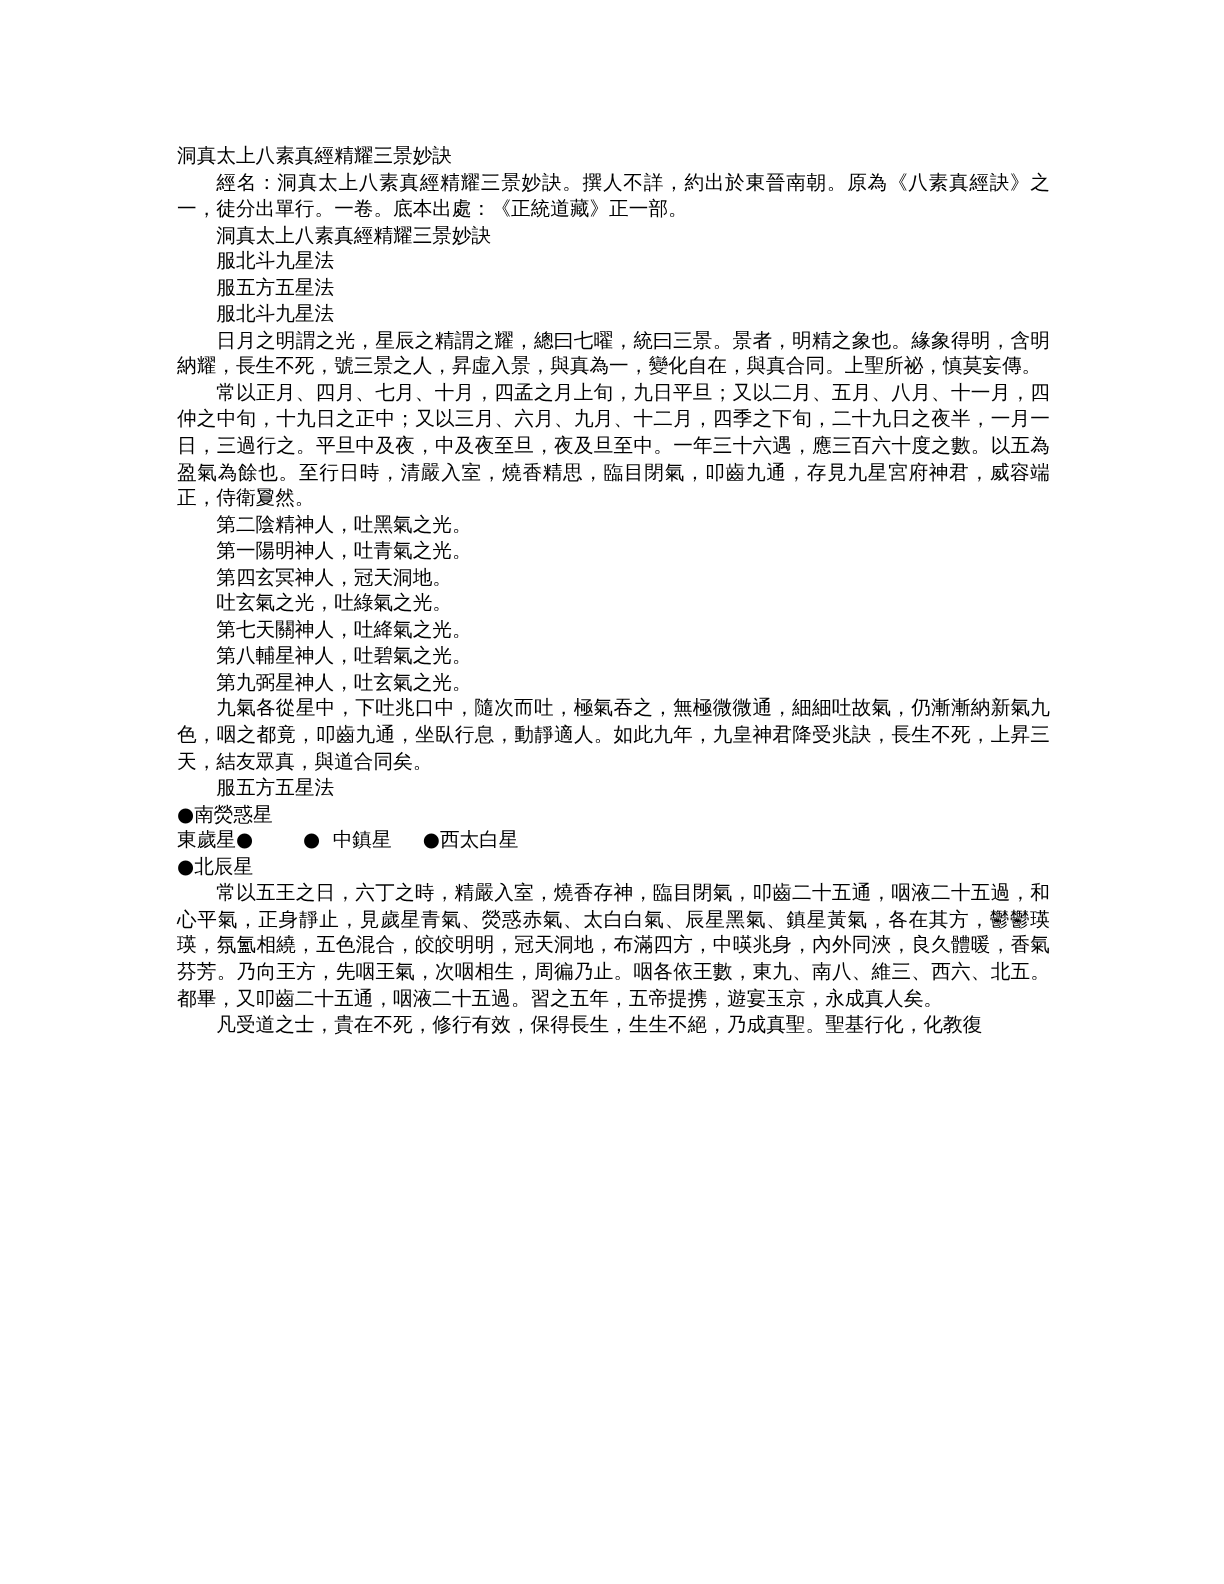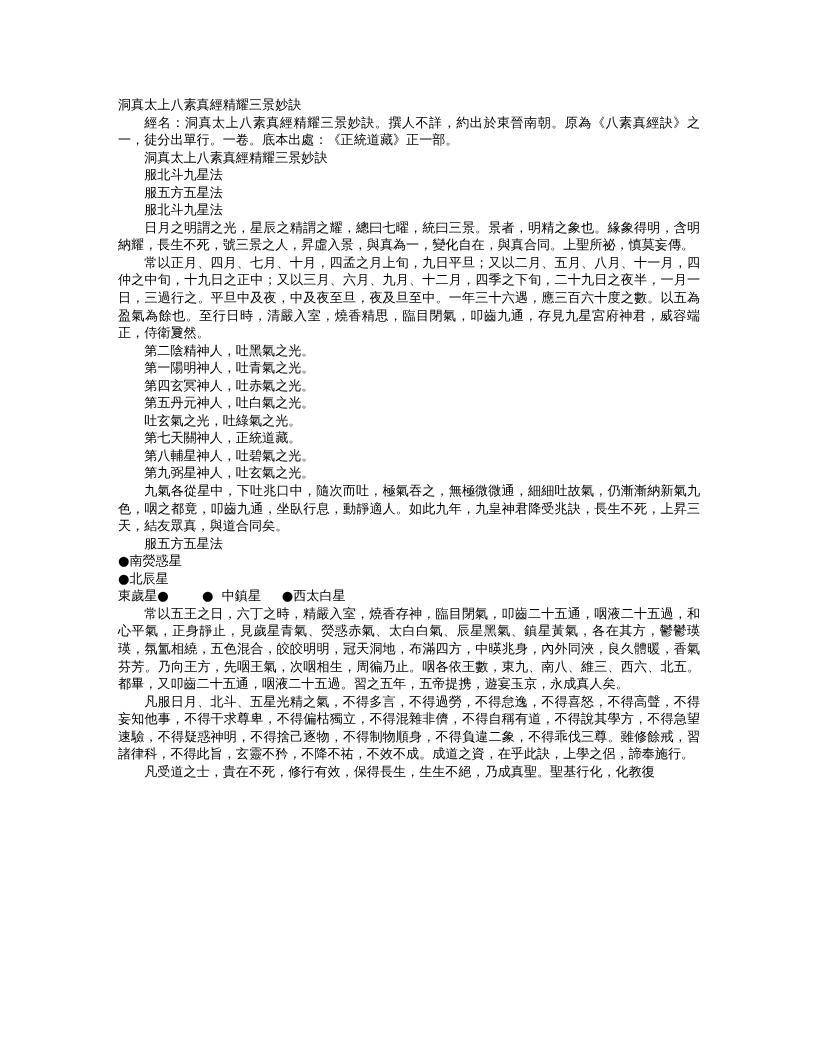--- a/index.html
+++ b/index.html
@@ -82,36 +82,34 @@
     <div class="indent-line">服五方五星法</div>
 
     <div class="indent-line">服北斗九星法</div>
 
     <p class="para">日月之明謂之光，星辰之精謂之耀，總曰七曜，統曰三景。景者，明精之象也。緣象得明，含明納耀，長生不死，號三景之人，昇虛入景，與真為一，變化自在，與真合同。上聖所祕，慎莫妄傳。</p>
 
     <p class="para">常以正月、四月、七月、十月，四孟之月上旬，九日平旦；又以二月、五月、八月、十一月，四仲之中旬，十九日之正中；又以三月、六月、九月、十二月，四季之下旬，二十九日之夜半，一月一日，三過行之。平旦中及夜，中及夜至旦，夜及旦至中。一年三十六遇，應三百六十度之數。以五為盈氣為餘也。至行日時，清嚴入室，燒香精思，臨目閉氣，叩齒九通，存見九星宮府神君，威容端正，侍衛夐然。</p>
 
     <div class="list-line">第二陰精神人，吐黑氣之光。</div>
     <div class="list-line">第一陽明神人，吐青氣之光。</div>
-    <div class="list-line">第四玄冥神人，吐赤氣之光。</div>
-    <div class="list-line">第五丹元神人，吐白氣之光。</div>
+    <div class="list-line">第四玄冥神人，冠天洞地。</div>
     <div class="list-line">吐玄氣之光，吐綠氣之光。</div>
-    <div class="list-line">第七天關神人，正統道藏。</div>
+    <div class="list-line">第七天關神人，吐絳氣之光。</div>
     <div class="list-line">第八輔星神人，吐碧氣之光。</div>
     <div class="list-line">第九弼星神人，吐玄氣之光。</div>
 
     <p class="para">九氣各從星中，下吐兆口中，隨次而吐，極氣吞之，無極微微通，細細吐故氣，仍漸漸納新氣九色，咽之都竟，叩齒九通，坐臥行息，動靜適人。如此九年，九皇神君降受兆訣，長生不死，上昇三天，結友眾真，與道合同矣。</p>
 
     <div class="indent-line">服五方五星法</div>
 
     <div class="star-row">●南熒惑星</div>
+    <div class="star-row">東歲星●        ●  中鎮星     ●西太白星</div>
     <div class="star-row">●北辰星</div>
-    <div class="star-row">東歲星●        ●  中鎮星     ●西太白星</div>
 
     <p class="para">常以五王之日，六丁之時，精嚴入室，燒香存神，臨目閉氣，叩齒二十五通，咽液二十五過，和心平氣，正身靜止，見歲星青氣、熒惑赤氣、太白白氣、辰星黑氣、鎮星黃氣，各在其方，鬱鬱瑛瑛，氛氳相繞，五色混合，皎皎明明，冠天洞地，布滿四方，中暎兆身，內外同浹，良久體暖，香氣芬芳。乃向王方，先咽王氣，次咽相生，周徧乃止。咽各依王數，東九、南八、維三、西六、北五。都畢，又叩齒二十五通，咽液二十五過。習之五年，五帝提携，遊宴玉京，永成真人矣。</p>
 
-    <p class="para">凡服日月、北斗、五星光精之氣，不得多言，不得過勞，不得怠逸，不得喜怒，不得高聲，不得妄知他事，不得干求尊卑，不得偏枯獨立，不得混雜非儕，不得自稱有道，不得說其學方，不得急望速驗，不得疑惑神明，不得捨己逐物，不得制物順身，不得負違二象，不得乖伐三尊。雖修餘戒，習諸律科，不得此旨，玄靈不矜，不降不祐，不效不成。成道之資，在乎此訣，上學之侶，諦奉施行。</p>
 
 
     <p class="para">凡受道之士，貴在不死，修行有效，保得長生，生生不絕，乃成真聖。聖基行化，化教復</p>
 
   </div>
 </div>
 
 </body></html>

